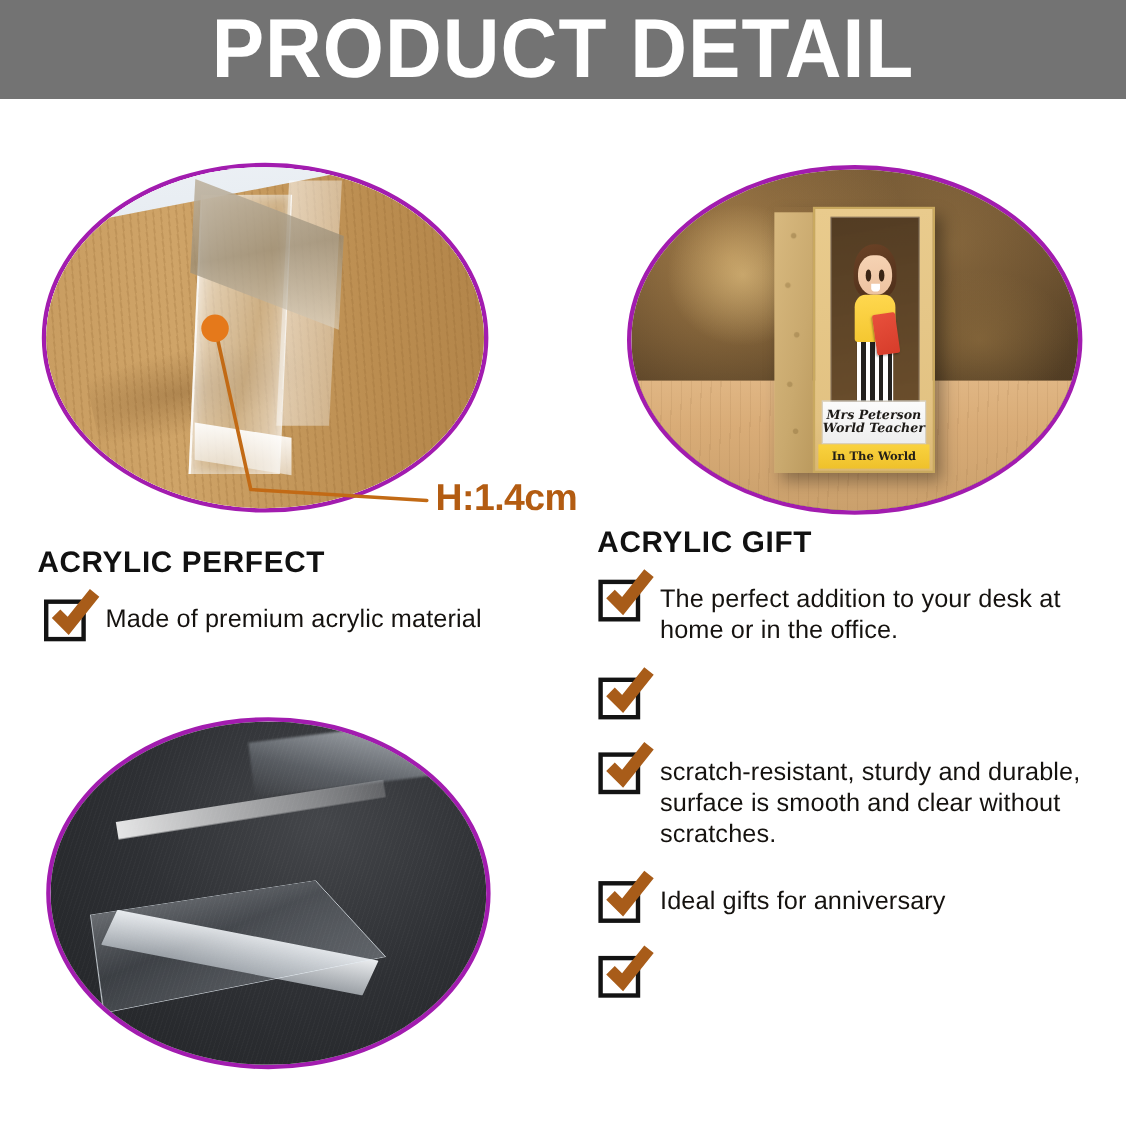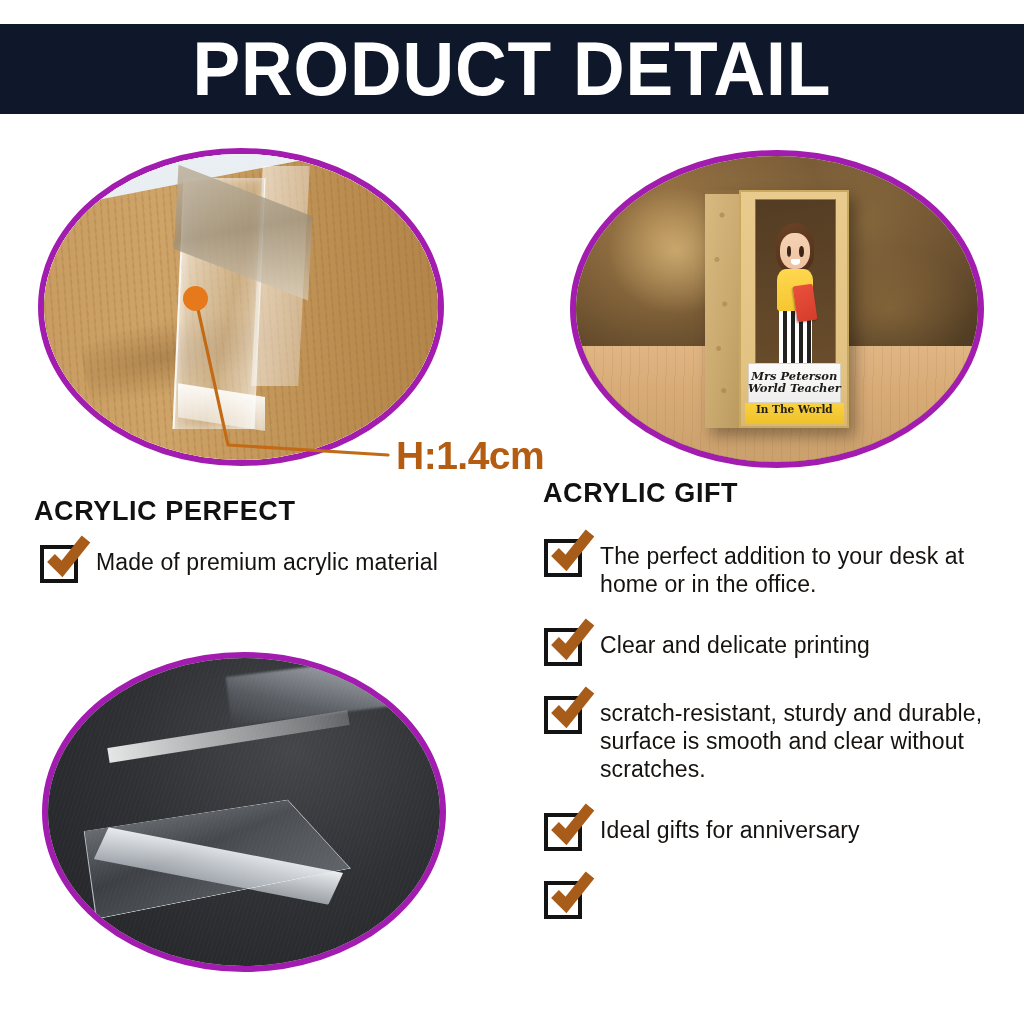--- a/index.html
+++ b/index.html
@@ -16,42 +16,41 @@
     font-family: "Liberation Sans", sans-serif;
     -webkit-font-smoothing: antialiased;
   }
 
   
   .banner {
     position: absolute;
     left: 0; top: 0;
     width: 1024px;
     height: 90px;
-    background: #0f172a;
+    background: #737373;
     display: flex;
     align-items: center;
     justify-content: center;
-    margin-top: 24px;
   }
   .banner-title {
     color: #ffffff;
     font-family: "Liberation Sans Narrow", "Liberation Sans", sans-serif;
     font-size: 76px;
     font-weight: bold;
     letter-spacing: 1px;
     transform: scaleX(0.94);
     line-height: 1;
     white-space: nowrap;
   }
 
   
   .oval {
     position: absolute;
     border-radius: 50%;
-    border: 6px solid #a21caf;
+    border: 4px solid #a21caf;
     overflow: hidden;
     box-sizing: border-box;
   }
 
   
   #oval-edge { left: 38px; top: 148px; width: 406px; height: 318px; }
   .wood-scene { position: absolute; inset: 0; background: #fdfdfd; }
   .wood-wall {
     position: absolute; left:-10%; top:-6%; width:120%; height:58%;
     background: linear-gradient(175deg,#eef2f6 0%, #e4eaf0 55%, #dfe6ec 100%);
@@ -106,21 +105,21 @@
     left: 183px; top: 286px;
     width: 25px; height: 25px;
     border-radius: 50%;
     background: #e5791b;
   }
   .callout-svg { position:absolute; left:0; top:0; width:1024px; height:1024px; pointer-events:none; }
   .callout-label {
     position: absolute;
     left: 396px; top: 434px;
     color: #b35c12;
-    font-size: 39px;
+    font-size: 34px;
     font-weight: bold;
     letter-spacing: -0.5px;
     white-space: nowrap;
   }
 
   
   #oval-box { left: 570px; top: 150px; width: 414px; height: 318px; }
   .room-bg {
     position:absolute; inset:0;
     background:
@@ -216,21 +215,21 @@
     font-family: "DejaVu Serif", serif;
     font-style: italic;
     font-weight: bold;
     color: #1d1a17;
     font-size: 11.5px;
     white-space: nowrap;
   }
   .box-band-yellow {
     position:absolute; left:3%; top:90%; width:94%; height:9%;
     background: linear-gradient(180deg,#f9d23f 0%,#efc12b 100%);
-    display:flex; justify-content:center;
+    display:flex; align-items:center; justify-content:center;
   }
   .box-band-text {
     font-family: "DejaVu Serif", serif;
     font-weight: bold;
     color: #241f18;
     font-size: 10.5px;
     white-space:nowrap;
   }
 
   
@@ -275,21 +274,21 @@
     font-size: 27px;
     font-weight: bold;
     letter-spacing: 0.6px;
     white-space: nowrap;
   }
   #heading-acrylic { left: 34px; top: 496px; }
   #heading-gift    { left: 543px; top: 478px; }
 
   .bullet-list { position: absolute; }
   #list-acrylic { left: 40px; top: 542px; width: 480px; }
-  #list-gift    { left: 544px; top: 524px; width: 462px; margin-top: 12px; }
+  #list-gift    { left: 544px; top: 524px; width: 462px; }
 
   .bullet {
     display: flex;
     align-items: flex-start;
     margin-bottom: 12px;
   }
   .checkbox {
     position: relative;
     flex: 0 0 auto;
     width: 38px; height: 38px;
@@ -402,21 +401,20 @@
       </svg>
     </span>
     <span class="bullet-text">The perfect addition to your desk at home or in the office.</span>
   </div>
   <div class="bullet">
     <span class="checkbox">
       <svg viewBox="0 0 46 46" aria-hidden="true">
         <path d="M6 22 L17 33 L41 3" fill="none" stroke="#a85c19" stroke-width="11"></path>
       </svg>
     </span>
-    <span class="bullet-text">Clear and delicate printing</span>
   </div>
   <div class="bullet">
     <span class="checkbox">
       <svg viewBox="0 0 46 46" aria-hidden="true">
         <path d="M6 22 L17 33 L41 3" fill="none" stroke="#a85c19" stroke-width="11"></path>
       </svg>
     </span>
     <span class="bullet-text">scratch-resistant, sturdy and durable, surface is smooth and clear without scratches.</span>
   </div>
   <div class="bullet">

